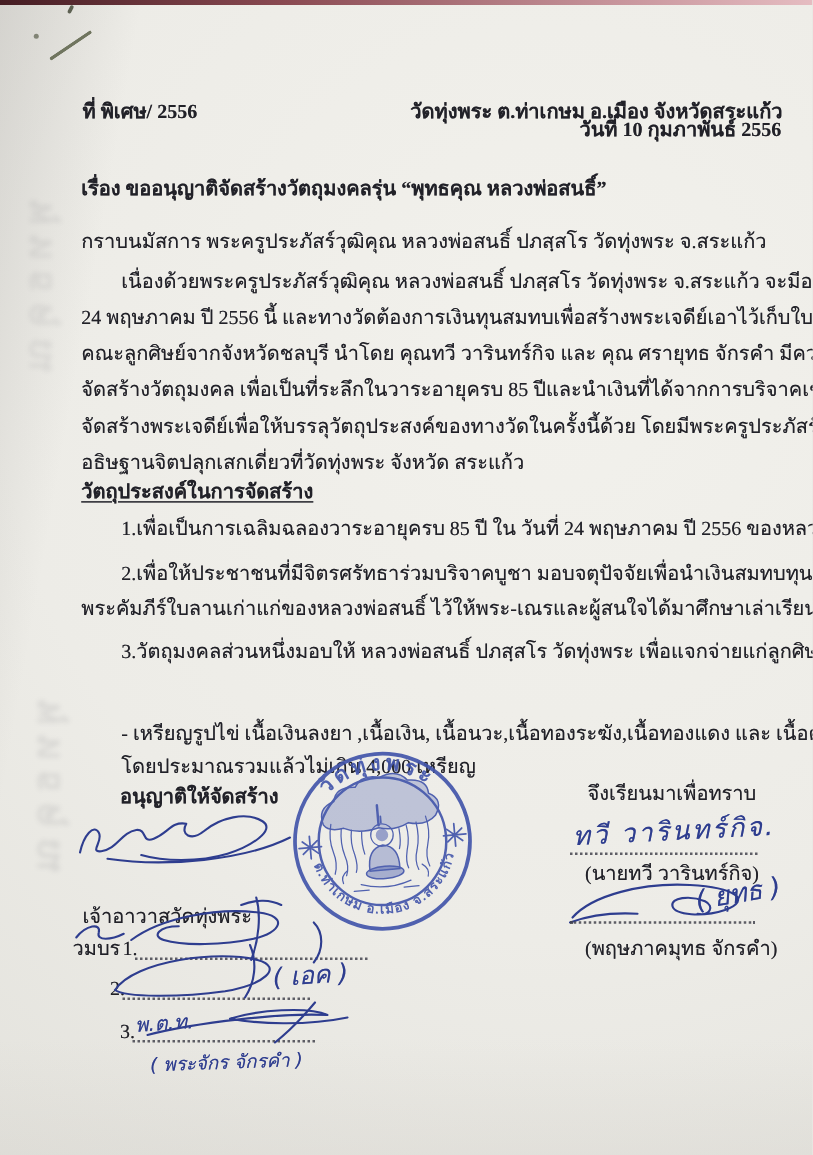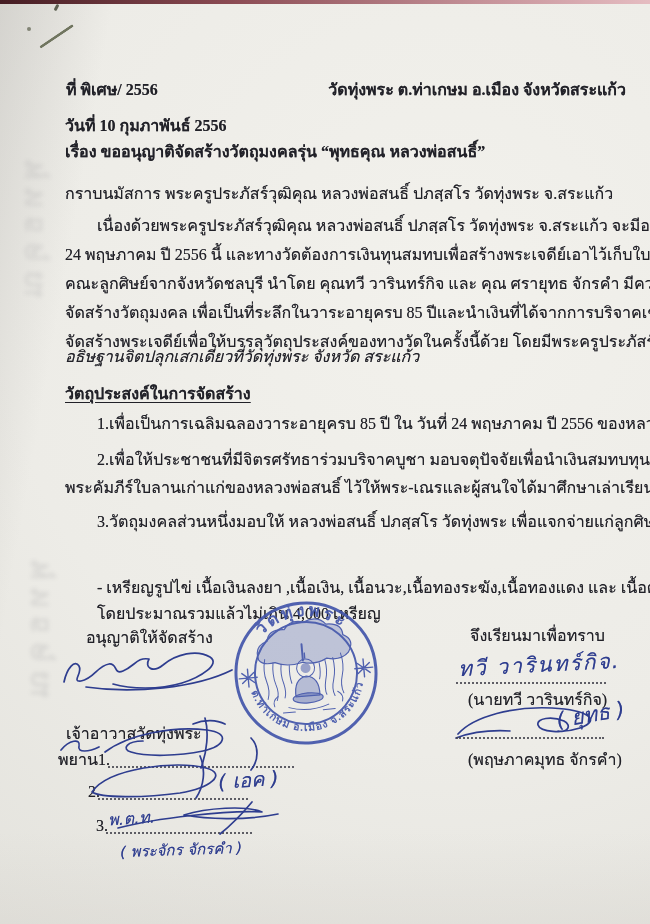--- a/index.html
+++ b/index.html
@@ -56,30 +56,30 @@
   <div class="edge-top"></div>
   <div class="penmark"></div>
   <div class="penspeck1"></div>
   <div class="penspeck2"></div>
 
   <div class="bleed" style="left:8px;top:160px;height:420px;">พุทธคุณ</div>
   <div class="bleed" style="left:14px;top:560px;height:300px;opacity:.12;">พุทธคุณ</div>
 
   <div class="txt b" style="left:66px;top:78px;">ที่ พิเศษ/ 2556</div>
   <div class="txt b" style="right:24px;top:78px;">วัดทุ่งพระ  ต.ท่าเกษม อ.เมือง  จังหวัดสระแก้ว</div>
-  <div class="txt b" style="left:65px;top:114px;width:560px;text-align:left;">วันที่ 10 กุมภาพันธ์ 2556</div>
+  <div class="txt b" style="left:65px;top:93px;width:560px;text-align:right;">วันที่ 10 กุมภาพันธ์ 2556</div>
   <div class="txt b" style="left:65px;top:140px;">เรื่อง ขออนุญาติจัดสร้างวัตถุมงคลรุ่น “พุทธคุณ  หลวงพ่อสนธิ์”</div>
   <div class="txt" style="left:65px;top:182px;">กราบนมัสการ พระครูประภัสร์วุฒิคุณ หลวงพ่อสนธิ์ ปภสฺสโร วัดทุ่งพระ จ.สระแก้ว</div>
 
   <div class="txt" style="left:97px;top:214px;">เนื่องด้วยพระครูประภัสร์วุฒิคุณ หลวงพ่อสนธิ์ ปภสฺสโร วัดทุ่งพระ จ.สระแก้ว จะมีอายุครบ  85 ปี ใน  วันที่</div>
   <div class="txt" style="left:65px;top:243px;">24 พฤษภาคม ปี 2556 นี้ และทางวัดต้องการเงินทุนสมทบเพื่อสร้างพระเจดีย์เอาไว้เก็บใบลานเก่าของหลวงพ่อสนธิ์ ดังนั้น</div>
   <div class="txt" style="left:65px;top:272px;">คณะลูกศิษย์จากจังหวัดชลบุรี นำโดย คุณทวี วารินทร์กิจ และ คุณ ศรายุทธ  จักรคำ   มีความประสงค์ที่จะขออนุญาติ</div>
   <div class="txt" style="left:65px;top:301px;">จัดสร้างวัตถุมงคล เพื่อเป็นที่ระลึกในวาระอายุครบ 85 ปีและนำเงินที่ได้จากการบริจาคเช่าวัตถุมงคล มาสมทบทุนในการ</div>
   <div class="txt" style="left:65px;top:330px;">จัดสร้างพระเจดีย์เพื่อให้บรรลุวัตถุประสงค์ของทางวัดในครั้งนี้ด้วย โดยมีพระครูประภัสร์วุฒิคุณ หลวงพ่อสนธิ์ ปภสฺสโร</div>
-  <div class="txt" style="left:65px;top:345px;font-style:italic;">อธิษฐานจิตปลุกเสกเดี่ยวที่วัดทุ่งพระ  จังหวัด สระแก้ว</div>
+  <div class="txt" style="left:65px;top:359px;">อธิษฐานจิตปลุกเสกเดี่ยวที่วัดทุ่งพระ  จังหวัด สระแก้ว</div>
 
   <div class="txt b u" style="left:65px;top:382px;">วัตถุประสงค์ในการจัดสร้าง</div>
   <div class="txt" style="left:97px;top:412px;">1.เพื่อเป็นการเฉลิมฉลองวาระอายุครบ 85 ปี ใน  วันที่  24 พฤษภาคม ปี 2556  ของหลวงพ่อสนธิ์ ปภสฺสโร</div>
   <div class="txt" style="left:97px;top:448px;">2.เพื่อให้ประชาชนที่มีจิตรศรัทธาร่วมบริจาคบูชา มอบจตุปัจจัยเพื่อนำเงินสมทบทุนสร้างพระเจดีย์เพื่อเอาไว้เก็บรักษา</div>
   <div class="txt" style="left:65px;top:476px;">พระคัมภีร์ใบลานเก่าแก่ของหลวงพ่อสนธิ์ ไว้ให้พระ-เณรและผู้สนใจได้มาศึกษาเล่าเรียน</div>
   <div class="txt" style="left:97px;top:510px;">3.วัตถุมงคลส่วนหนึ่งมอบให้ หลวงพ่อสนธิ์ ปภสฺสโร วัดทุ่งพระ เพื่อแจกจ่ายแก่ลูกศิษย์และผู้ศรัทธา</div>
 
   <div class="txt" style="left:97px;top:576px;">- เหรียญรูปไข่ เนื้อเงินลงยา ,เนื้อเงิน, เนื้อนวะ,เนื้อทองระฆัง,เนื้อทองแดง และ เนื้อตะกั่ว จำนวนที่จัดสร้าง</div>
   <div class="txt" style="left:97px;top:602px;">โดยประมาณรวมแล้วไม่เกิน 4,000 เหรียญ</div>
 
@@ -114,28 +114,28 @@
       <path class="ln" stroke-width="1" d="M56,108 q20,7 40,0 M50,113 l12,0 M90,113 l12,0 M46,96 q-6,4 -4,10 M106,96 q6,4 4,10"></path>
     </g>
     <text font-family="Liberation Sans, sans-serif" font-size="17" font-weight="bold" fill="#4356ab" letter-spacing="3" text-anchor="middle">
       <textPath href="#arcTop" startOffset="50%">วัดทุ่งพระ</textPath>
     </text>
     <text font-family="Liberation Sans, sans-serif" font-size="10.5" font-weight="bold" fill="#4356ab" letter-spacing="1" text-anchor="middle">
       <textPath href="#arcBot" startOffset="50%">ต.ท่าเกษม อ.เมือง จ.สระแก้ว</textPath>
     </text>
   </svg>
 
-  <div class="txt" style="left:86px;top:626px;">อนุญาติให้จัดสร้าง</div>
+  <div class="txt" style="left:96px;top:626px;font-weight:bold;">อนุญาติให้จัดสร้าง</div>
   <svg class="sig" style="left:58px;top:644px;" width="180" height="52" viewBox="0 0 180 52">
     <path d="M6,38 C9,24 17,15 21,22 C25,29 13,38 23,37 C36,35 39,22 51,20 C60,19 55,31 65,27 C77,22 79,13 91,15 C86,24 95,29 105,21 C118,10 139,5 152,13 C163,20 143,33 124,39 C101,46 72,45 55,40"></path>
     <path d="M28,43 C75,50 138,44 174,26"></path>
   </svg>
   <div class="txt" style="left:66px;top:722px;">เจ้าอาวาสวัดทุ่งพระ</div>
 
-  <div class="txt" style="left:58px;top:748px;">พยาน</div>
+  <div class="txt" style="left:58px;top:748px;">วมบร</div>
   <div class="txt" style="left:98px;top:748px;">1.</div>
   <div class="dotline" style="left:108px;top:766px;width:186px;"></div>
   <svg class="sig" style="left:55px;top:712px;" width="235" height="62" viewBox="0 0 235 62">
     <path d="M6,38 C14,28 26,26 24,34 C22,41 34,40 44,35"></path>
     <path d="M50,40 C74,22 118,14 152,18 C176,21 170,34 148,39 C124,44 92,45 76,40 C66,37 72,29 88,29"></path>
     <path d="M150,6 C154,20 152,40 146,56"></path>
     <path d="M138,12 C150,7 162,8 170,12"></path>
     <path d="M196,26 C204,34 204,48 196,58"></path>
   </svg>
 

